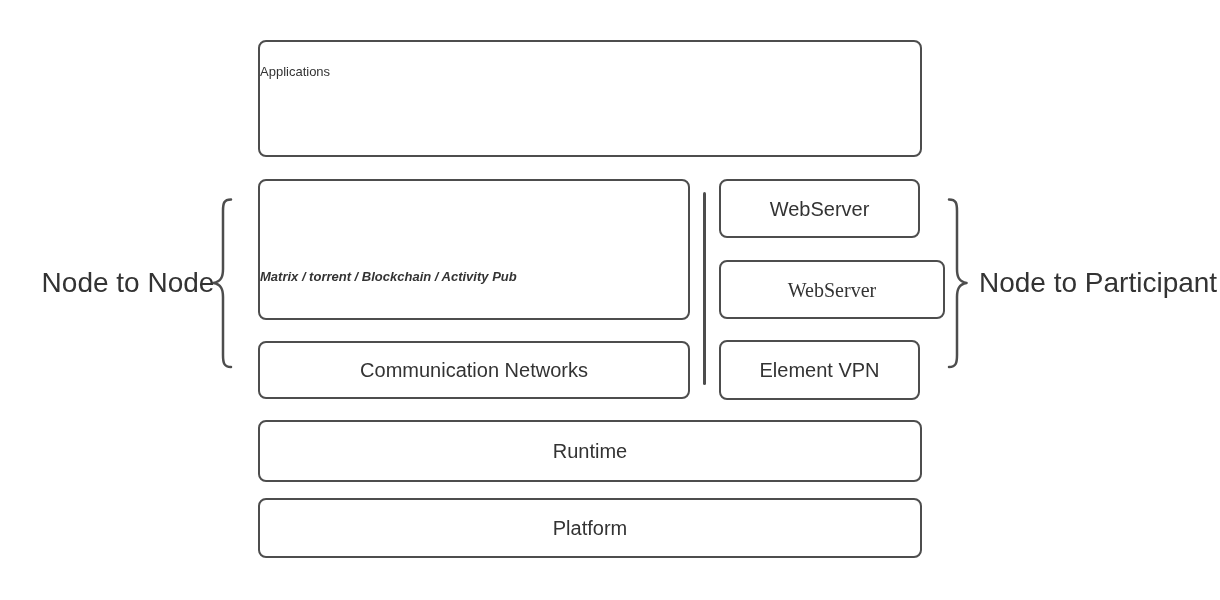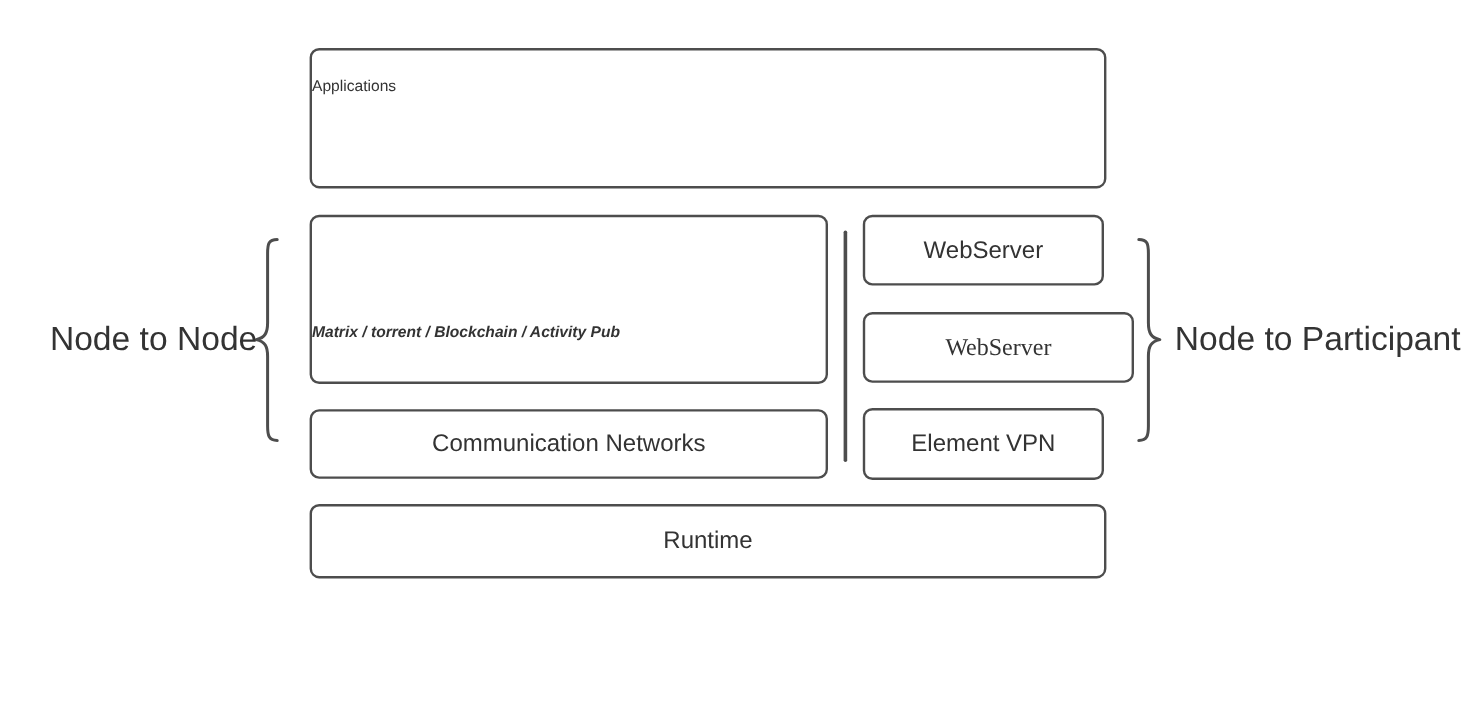--- a/index.html
+++ b/index.html
@@ -101,20 +101,23 @@
   </div>
 
   <div class="box center" style="left:719px; top:340px; width:201px; height:60px;">
     <div class="box-title">Element VPN</div>
   </div>
 
   <div class="box center" style="left:258px; top:420px; width:664px; height:62px;">
     <div class="box-title">Runtime</div>
   </div>
 
+  <div class="box center" style="left:258px; top:498px; width:664px; height:60px;">
+    <div class="box-title">Platform</div>
+  </div>
 
   <span class="brace" style="left:211px; top:198px;">
     <svg width="22" height="171" viewBox="0 0 22 171" fill="none">
       <path d="M20 1.5 C13 1.5 12 5 12 13 L12 71 C12 79 10 83.5 2.5 85 C10 86.5 12 91 12 99 L12 157 C12 165 13 169 20 169" stroke-width="2.5" stroke-linecap="round" stroke-linejoin="round"></path>
     </svg>
   </span>
   <div class="side-label" style="left:28px; top:270px; width:200px;">Node to Node</div>
 
   <span class="brace" style="left:947px; top:198px;">
     <svg width="22" height="171" viewBox="0 0 22 171" fill="none">

